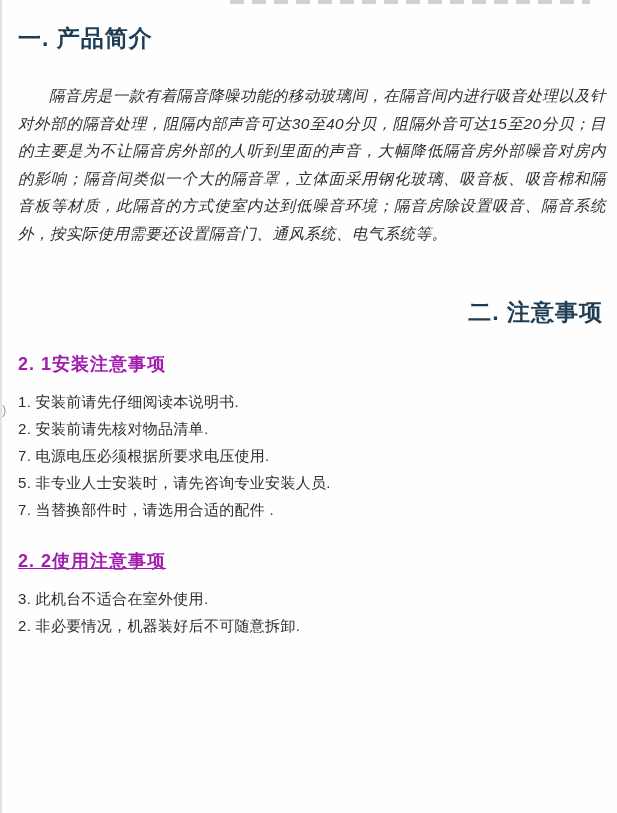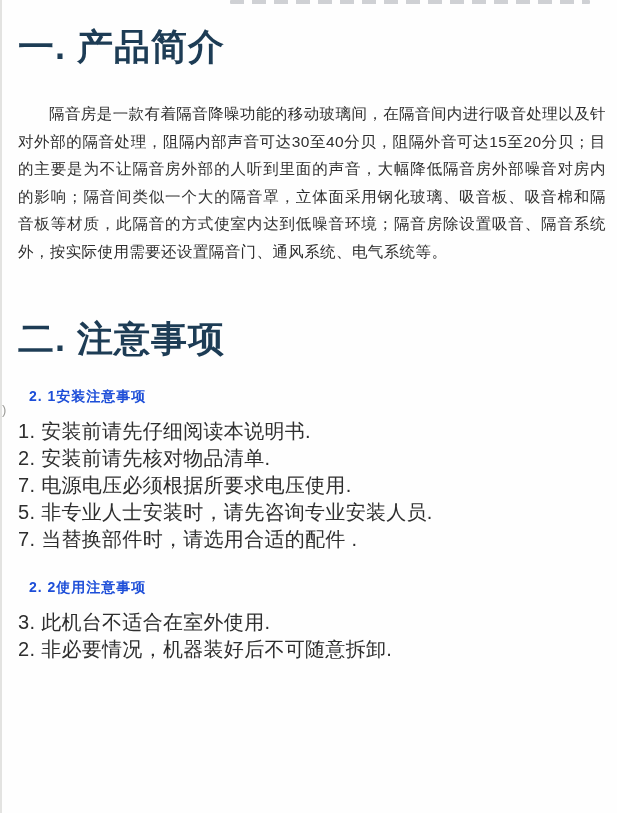--- a/index.html
+++ b/index.html
@@ -30,56 +30,56 @@
       rgba(120,125,135,0.35) 0px, rgba(120,125,135,0.35) 14px,
       rgba(255,255,255,0) 14px, rgba(255,255,255,0) 22px
     );
     border-radius: 1px;
     filter: blur(0.6px);
   }
   .content {
     padding: 14px 14px 0 16px;
   }
   h1.section-title {
-    font-size: 36px;
+    font-size: 23px;
     font-weight: bold;
     color: #1d3c55;
     margin: 0;
     letter-spacing: 1px;
   }
   #title-1 { margin-top: 9px; }
-  #title-2 { margin-top: 50px; }
+  #title-2 { margin-top: 50px; text-align: right; }
   p.body-para {
     font-size: 15.5px;
     line-height: 27.5px;
     color: #2e2e2e;
     text-align: justify;
     text-indent: 2em;
     margin: 0;
     width: 588px;
     letter-spacing: 0.4px;
   }
-  #para-1 { margin-top: 28px; }
+  #para-1 { margin-top: 28px; font-style: italic; }
   #para-2 { margin-top: 27px; }
   h2.sub-title {
-    font-size: 14px;
+    font-size: 18px;
     font-weight: bold;
-    color: #1d4ed8;
-    margin: 11px;
+    color: #a21caf;
+    margin: 0;
     letter-spacing: 1px;
   }
   #sub-2-1 { margin-top: 24px; }
-  #sub-2-2 { margin-top: 26px; }
+  #sub-2-2 { margin-top: 26px; text-decoration: underline; }
   ul.notice-list {
     list-style: none;
     margin: 12px 0 0 0;
     padding: 0;
   }
   ul.notice-list li {
-    font-size: 20px;
+    font-size: 15px;
     line-height: 27px;
     color: #2e2e2e;
     letter-spacing: 0.3px;
     white-space: nowrap;
   }
   #scan-artifact {
     position: absolute;
     left: 0px;
     top: 402px;
     font-size: 13px;

